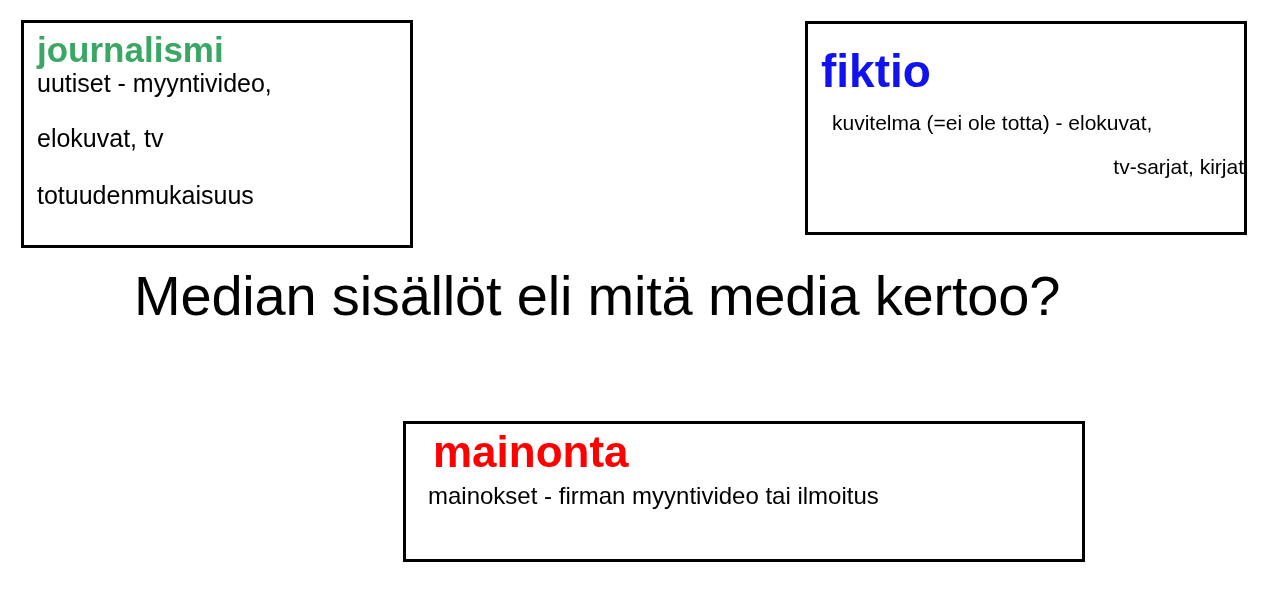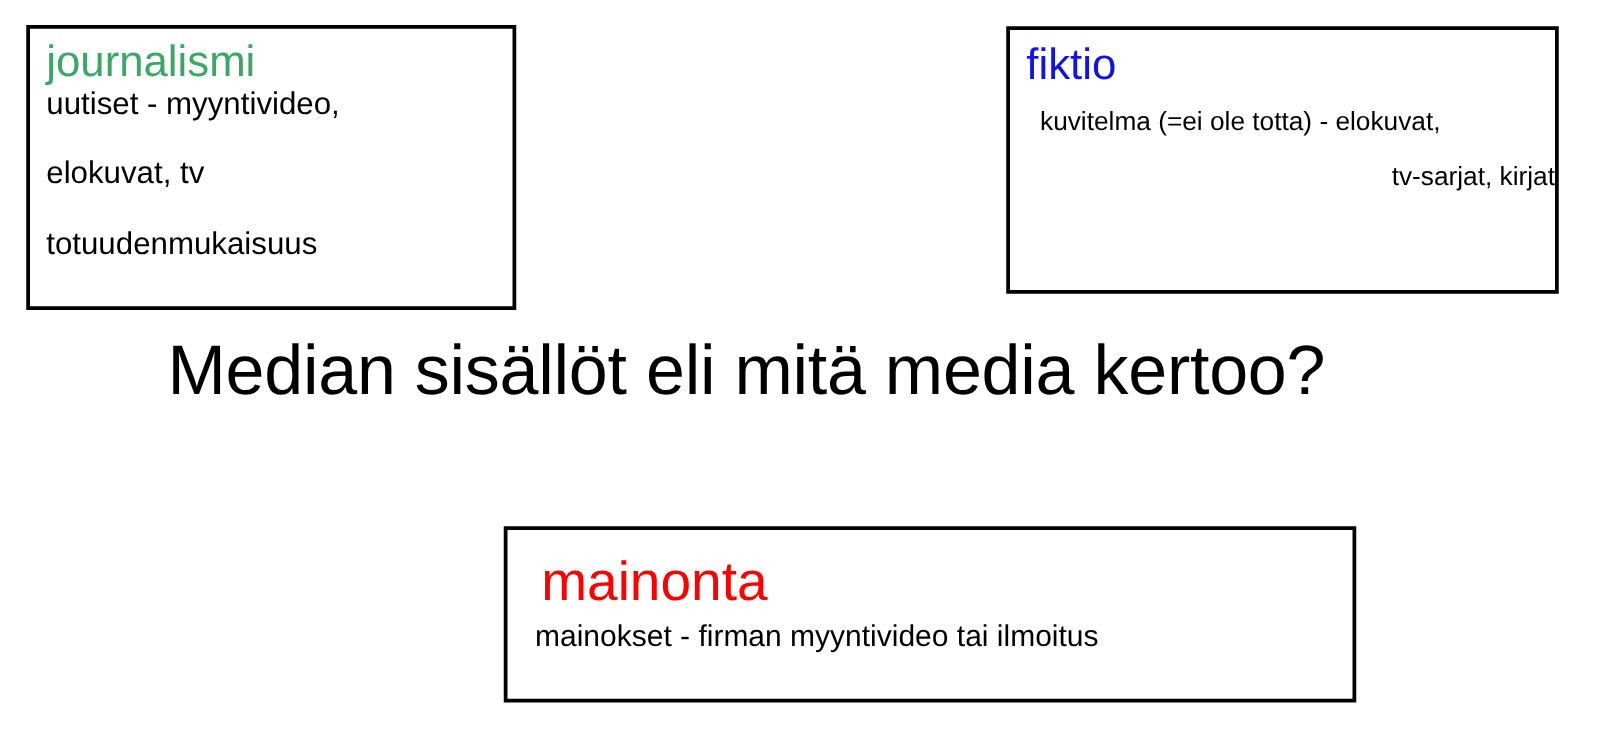--- a/index.html
+++ b/index.html
@@ -23,21 +23,21 @@
   
   .concept-box {
     position: absolute;
     box-sizing: border-box;
     background: #ffffff;
     border: 3px solid #000000;
     padding: 0;
   }
   .concept-heading {
     margin: 0;
-    font-weight: normal;
+    font-weight: bold;
     line-height: 1.0;
     white-space: nowrap;
   }
   .concept-body {
     margin: 0;
     font-weight: normal;
     color: #000000;
     white-space: nowrap;
   }
 
@@ -62,42 +62,42 @@
   #box-journalismi .line-3 { margin-top: 28px; }
 
   
   #box-fiktio {
     left: 805px;
     top: 21px;
     width: 442px;
     height: 214px;
   }
   #box-fiktio .concept-heading {
-    font-size: 35px;
+    font-size: 46px;
     color: #1212ee;
-    padding: 10px 0 0 13px;
+    padding: 24px 0 0 13px;
   }
   #box-fiktio .concept-body {
     font-size: 21px;
     padding: 0 0 0 13px;
   }
   #box-fiktio .line-1 { margin-top: 17px; padding-left: 24px; }
   #box-fiktio .line-2 { margin-top: 20px; padding-left: 18px; text-align: right; }
 
   
   #box-mainonta {
     left: 403px;
     top: 421px;
     width: 682px;
     height: 141px;
   }
   #box-mainonta .concept-heading {
     font-size: 44px;
     color: #ff0000;
-    padding: 20px 0 0 27px;
+    padding: 6px 0 0 27px;
   }
   #box-mainonta .concept-body {
     font-size: 24px;
     padding: 0 0 0 22px;
     margin-top: 8px;
   }
 
   
   #slide-title {
     position: absolute;

